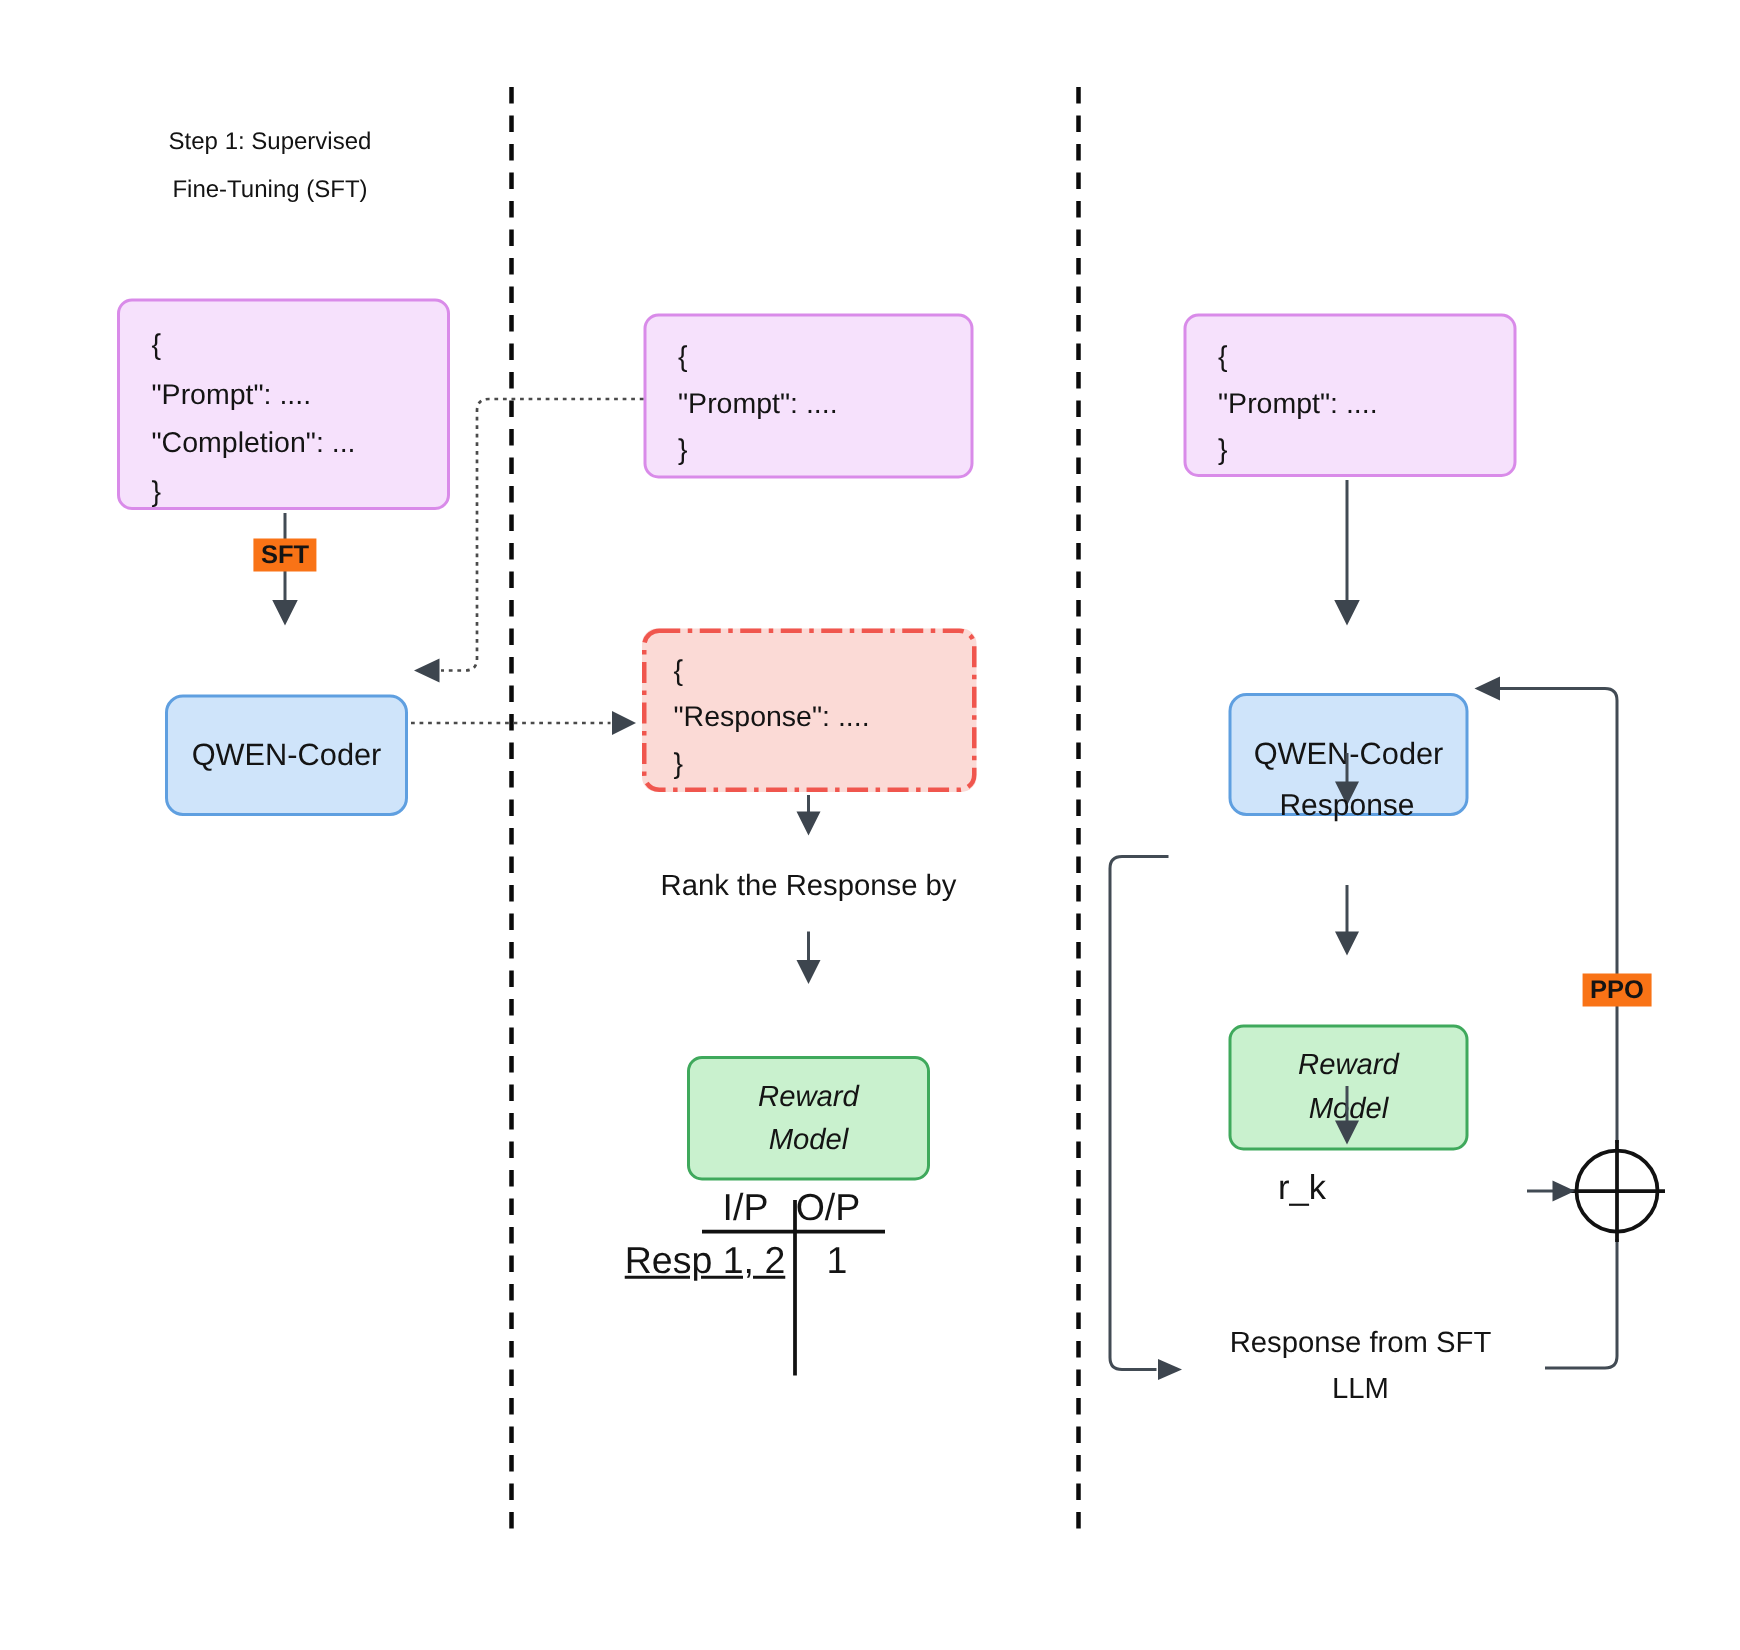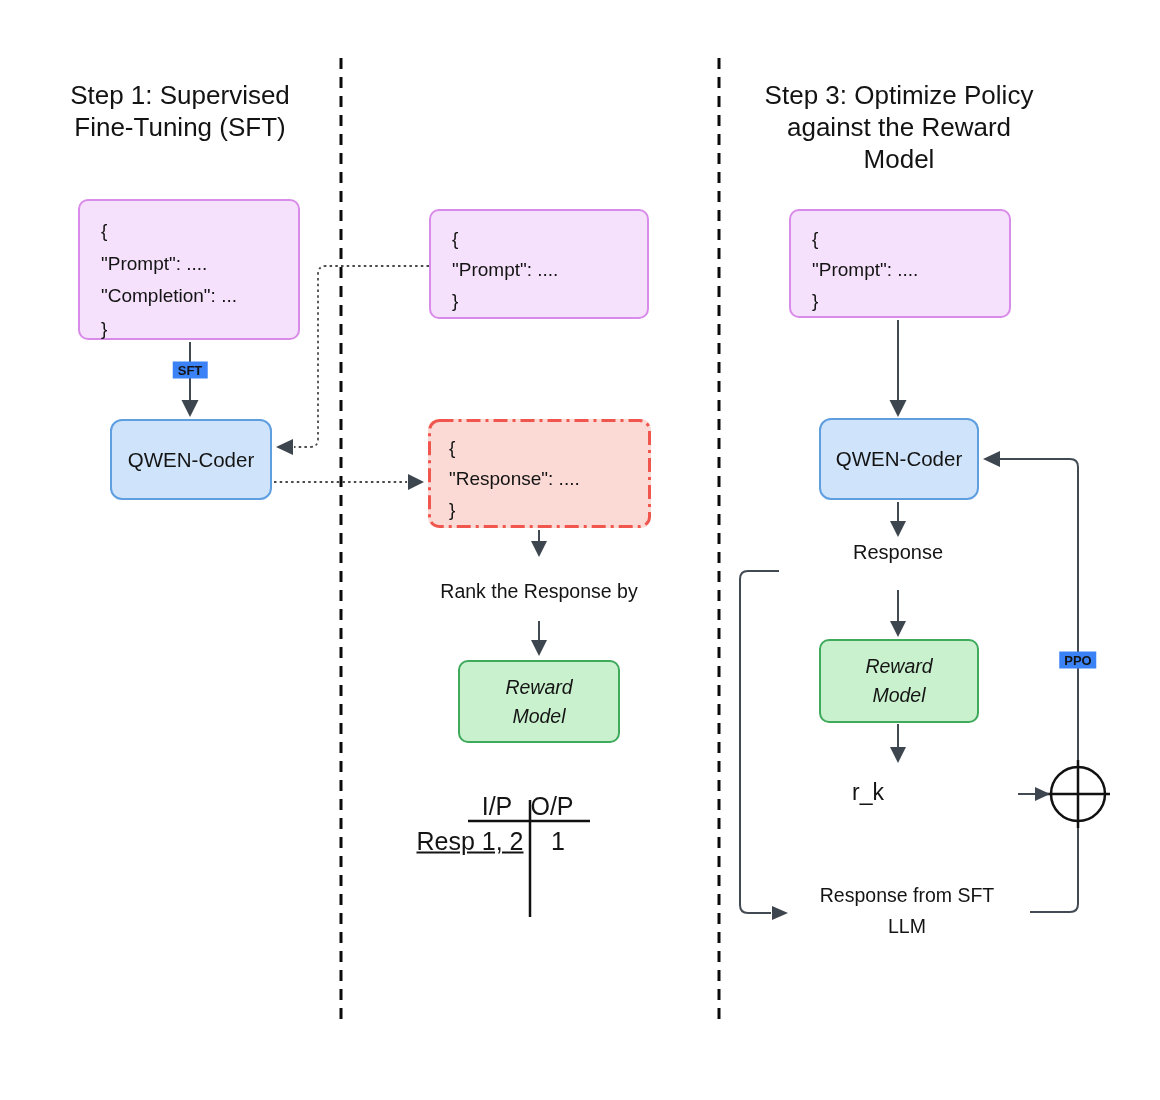--- a/index.html
+++ b/index.html
@@ -3,39 +3,39 @@
 <meta charset="utf-8">
 <style>
   html,body{margin:0;padding:0;background:#ffffff;}
   .canvas{
     position:relative;width:1160px;height:1100px;background:#ffffff;overflow:hidden;
     font-family:"Liberation Sans","DejaVu Sans",sans-serif;color:#141414;
   }
   .wires{position:absolute;left:0;top:0;z-index:2;}
   .col-title{
     position:absolute;z-index:3;text-align:center;
-    font-size:26px;line-height:32px;color:#131313;
+    font-size:16px;line-height:32px;color:#131313;
   }
   .jbox{
     position:absolute;z-index:1;box-sizing:border-box;border-radius:10px;
     font-size:19px;line-height:31px;padding-left:21px;
   }
   .jbox-purple{background:#f6e1fc;border:2.5px solid #d98be9;}
   .jbox-red{background:#fbdad6;border:none;border-radius:10px;}
   .node{
     position:absolute;z-index:1;box-sizing:border-box;display:flex;flex-direction:column;
-    align-items:center;justify-content:center;text-align:center;
+    align-items:center;justify-content:center;text-align:center;margin-top:44px;
   }
   .node-blue{background:#cfe4fa;border:2.5px solid #5f9fe0;border-radius:12px;font-size:20.5px;}
   .node-green{background:#c9f1ce;border:2.5px solid #3fa95c;border-radius:10px;font-size:19.5px;line-height:29px;font-style:italic;}
   .floatlbl{
     position:absolute;z-index:3;transform:translate(-50%,-50%);
     font-size:19.5px;white-space:nowrap;
   }
-  .on-line{background:#3b82f6;padding:1px 5px;font-weight:700;font-size:13px;}
+  .on-line{background:#f97316;padding:1px 5px;font-weight:700;font-size:17px;}
   .multiline{text-align:center;line-height:31px;}
   .tbl-lbl{font-size:25px;}
 </style>
 </head>
 <body>
 
 <div class="canvas">
 
   <svg class="wires" width="1160" height="1100" viewBox="0 0 1160 1100">
 
@@ -118,24 +118,20 @@
     <g stroke="#111111" stroke-width="2.5" fill="none">
       <path d="M468 821 H590"></path>
       <path d="M530 800 V917"></path>
     </g>
   </svg>
 
   <div class="col-title" style="left:60px;top:79px;width:240px;">
     <div>Step 1: Supervised</div>
     <div>Fine-Tuning (SFT)</div>
   </div>
-  <div class="col-title" style="left:749px;top:79px;width:300px;">
-    <div>Step 3: Optimize Policy</div>
-    <div>against the Reward Model</div>
-  </div>
 
   <div class="jbox jbox-purple" style="left:78px;top:199px;width:222px;height:141px;padding-top:14px;line-height:32.5px;">
     <div>{</div>
     <div>"Prompt": ....</div>
     <div>"Completion": ...</div>
     <div>}</div>
   </div>
 
   <div class="floatlbl on-line" style="left:190px;top:370px;">SFT</div>
 
@@ -172,21 +168,21 @@
   <div class="jbox jbox-purple" style="left:789px;top:209px;width:222px;height:109px;padding-top:12px;">
     <div>{</div>
     <div>"Prompt": ....</div>
     <div>}</div>
   </div>
 
   <div class="node node-blue" style="left:819px;top:418px;width:160px;height:82px;">
     <div>QWEN-Coder</div>
   </div>
 
-  <div class="floatlbl" style="left:898px;top:552px;font-size:20px;">Response</div>
+  <div class="floatlbl" style="left:898px;top:538px;font-size:20px;">Response</div>
 
   <div class="node node-green" style="left:819px;top:639px;width:160px;height:84px;">
     <div>Reward</div>
     <div>Model</div>
   </div>
 
   <div class="floatlbl" style="left:868px;top:792px;font-size:23px;">r_k</div>
 
   <div class="floatlbl on-line" style="left:1078px;top:660px;">PPO</div>
 

